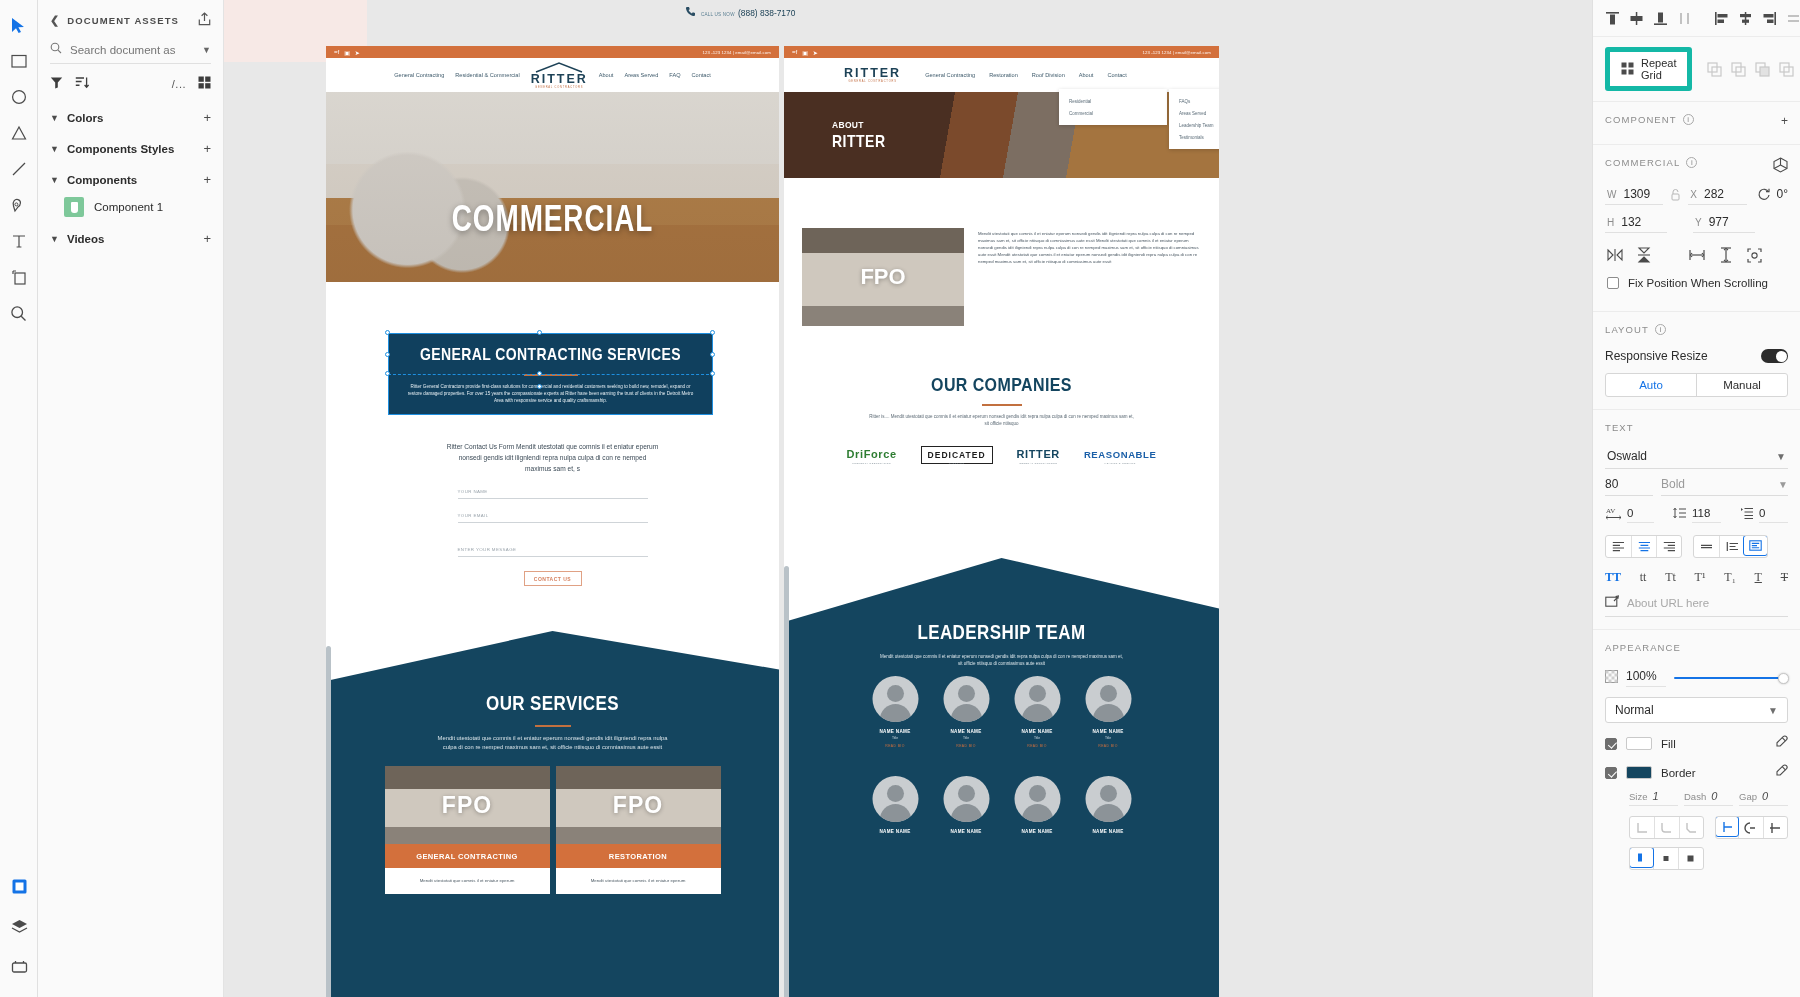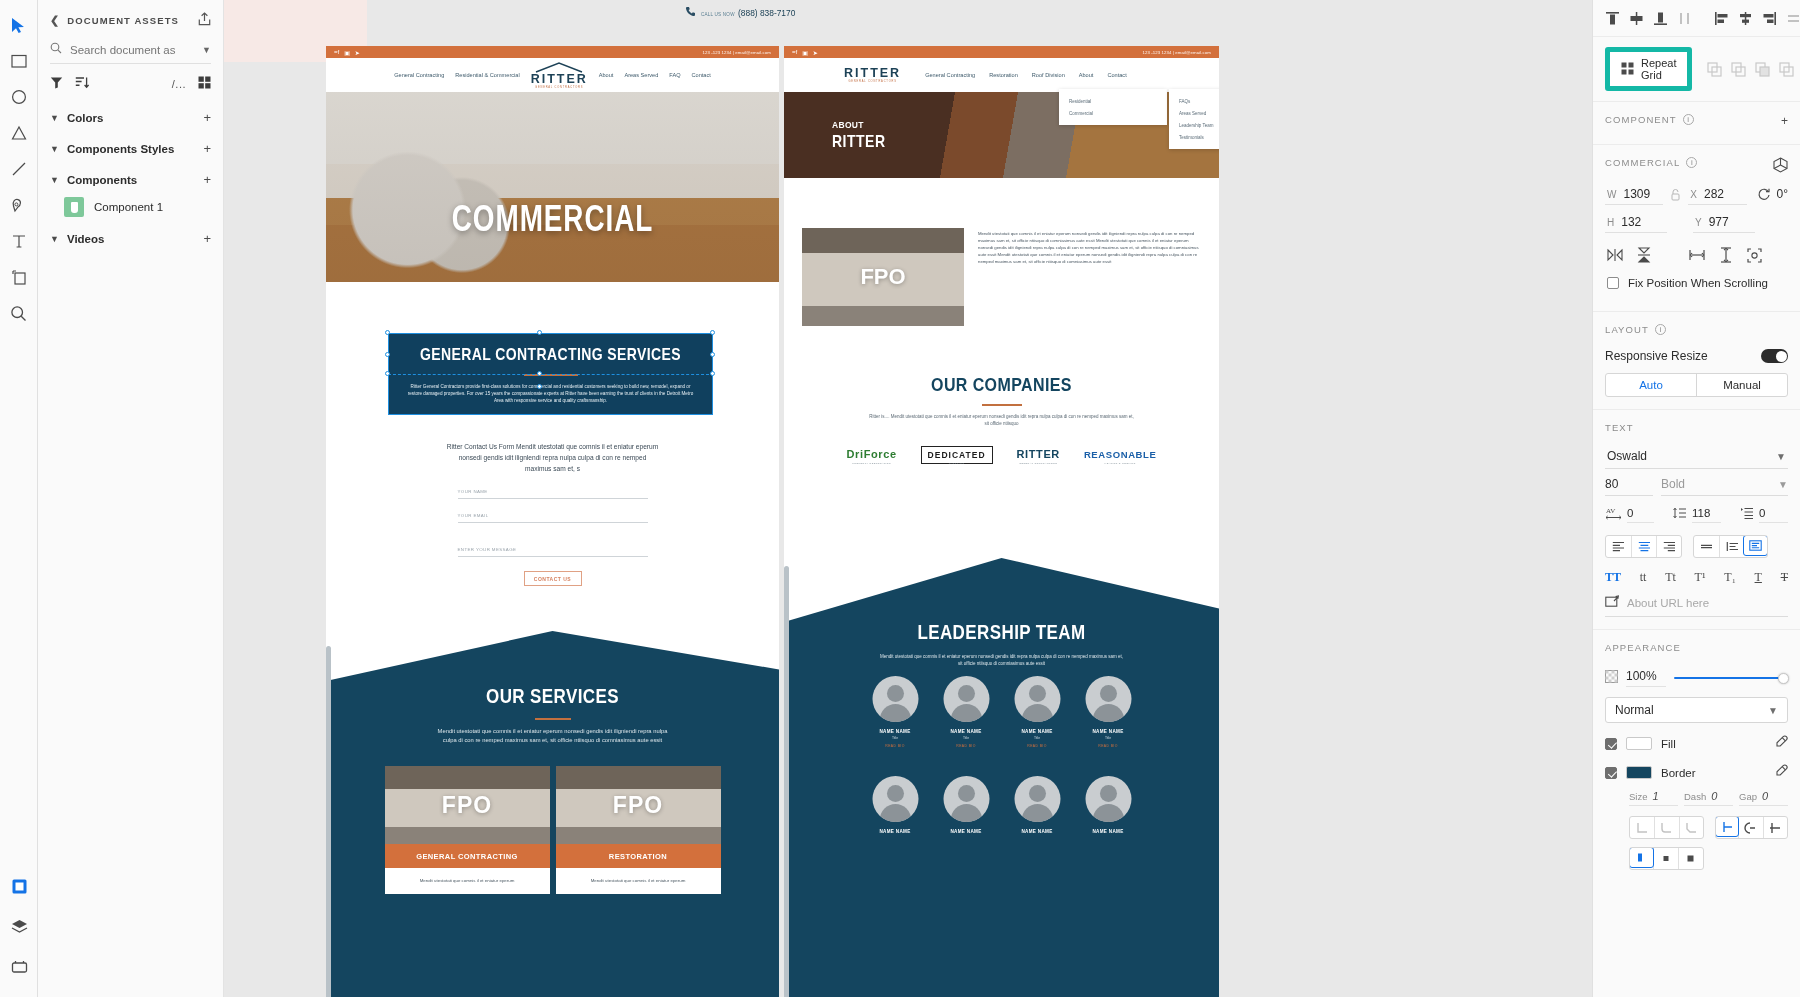--- a/index.html
+++ b/index.html
@@ -147,21 +147,21 @@
   .btn-contact {
     width:58px; margin:14px auto 0; border:1px solid #e0a184; color:#d6805e;
     font-size:5px; letter-spacing:.5px; text-align:center; padding:4px 0 3px;
     font-weight:700; cursor:pointer;
   }
 
   
   .services { position:absolute; left:0; right:0; top:585px; bottom:0; }
   .svc-bg { position:absolute; inset:0; background:#14455f;
             clip-path: polygon(0 13%, 50% 0, 100% 10%, 100% 100%, 0 100%); }
-  .svc-inner { position:absolute; left:0; right:0; top:56px; text-align:center; }
+  .svc-inner { position:absolute; left:0; right:0; top:63px; text-align:center; }
   .svc-inner h2 { font-size:17px; font-weight:700; color:#fff; letter-spacing:.4px;
                   transform:scaleY(1.2); font-family:"Liberation Sans",sans-serif; }
   .svc-rule { width:36px; height:1.5px; background:#c2703f; margin:11px auto 0; }
   .svc-inner p { width:240px; margin:7px auto 0; font-size:5.8px; line-height:1.6; color:#dbe5ea; }
   .cards { position:absolute; top:135px; left:50%; transform:translateX(-50%);
            display:flex; gap:6px; }
   .card { width:165px; background:#fff; }
   .card .ph { height:78px; position:relative; overflow:hidden; }
   .card .fpo { position:absolute; inset:0; display:flex; align-items:center;
                justify-content:center; font-size:23px; font-weight:700; color:#fff;

